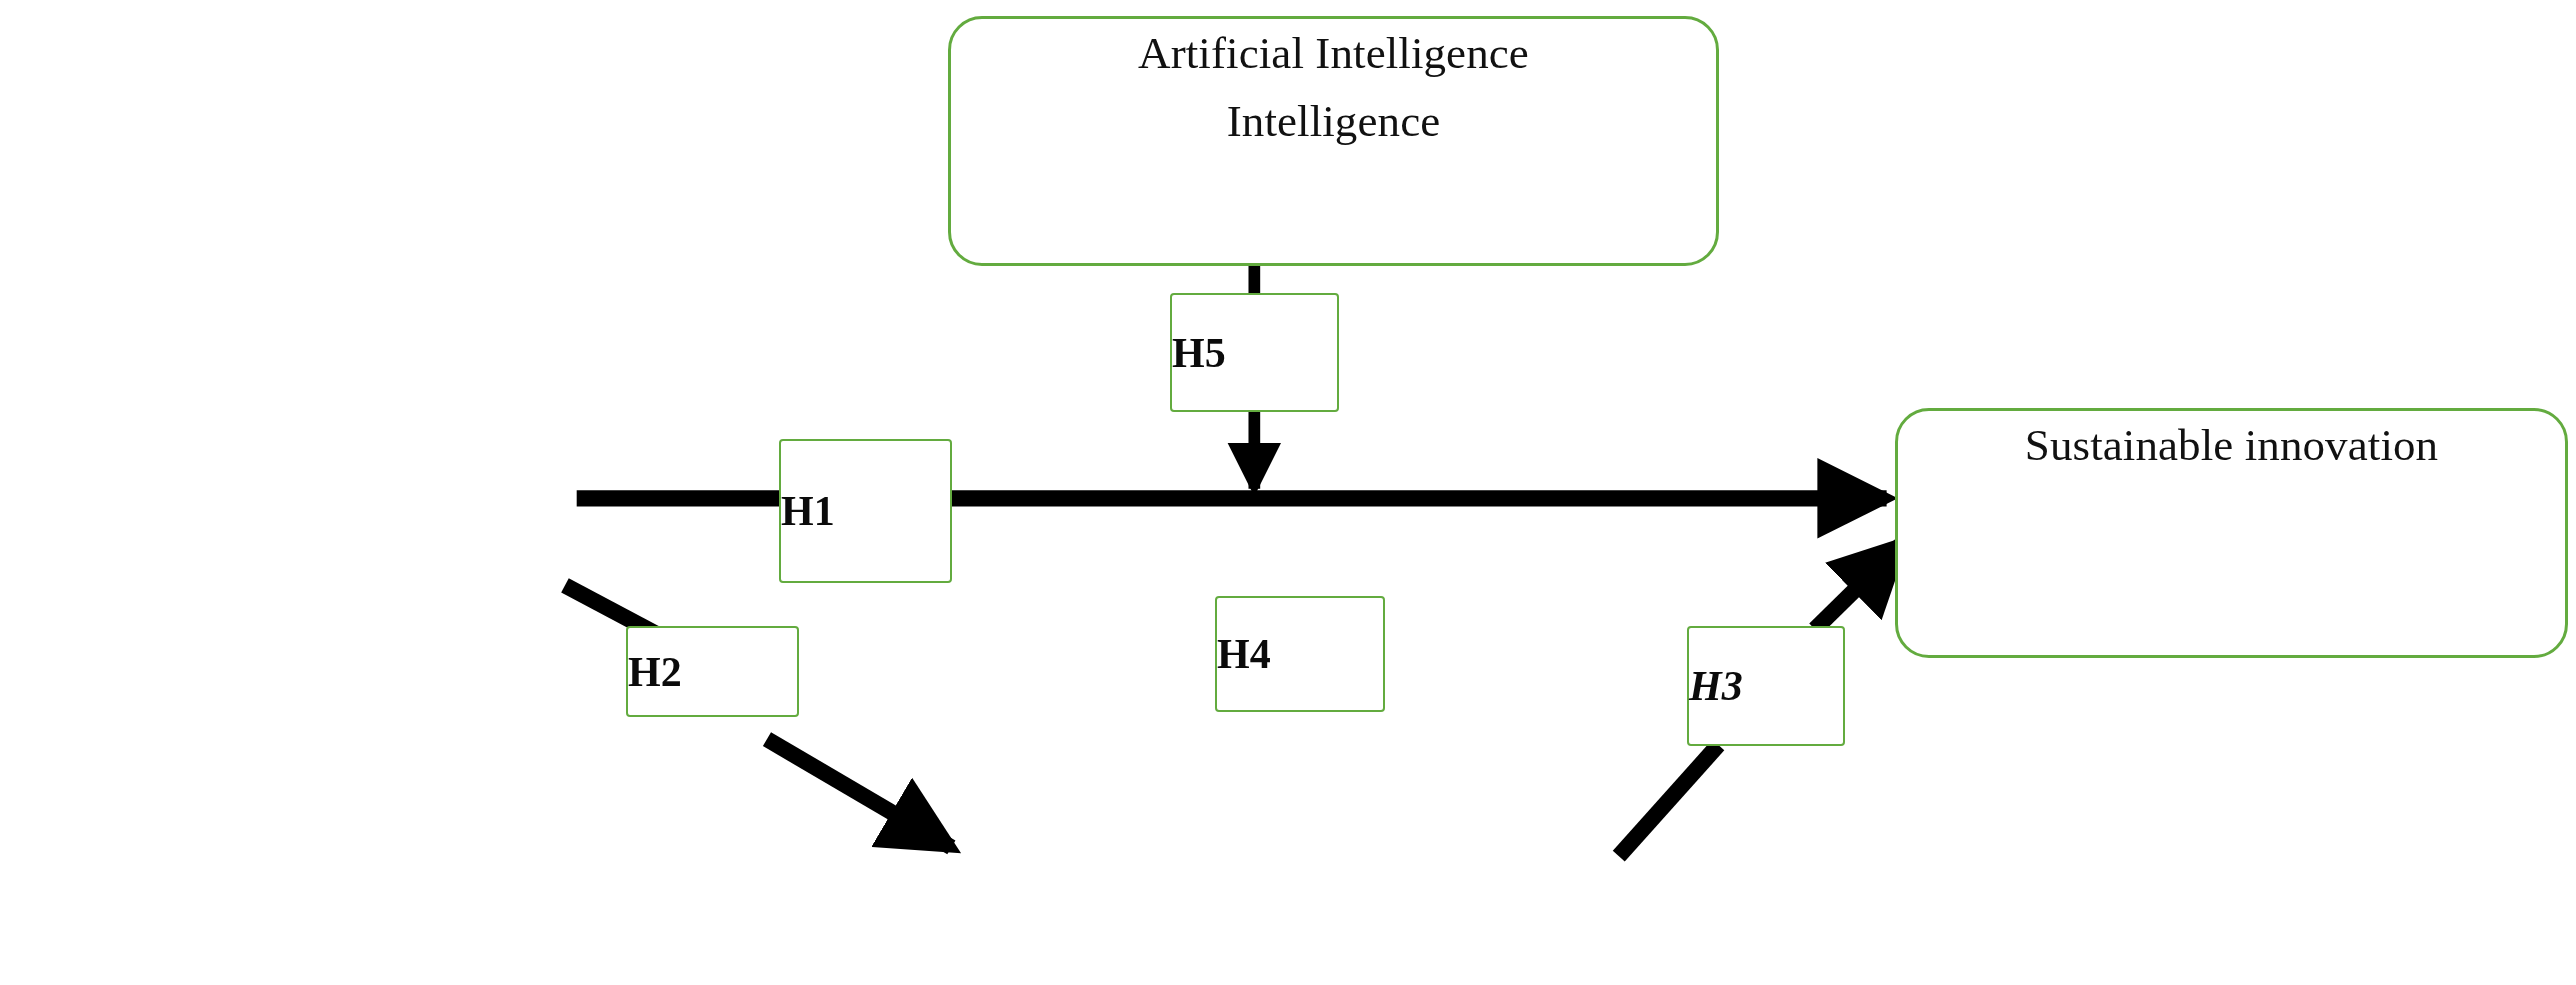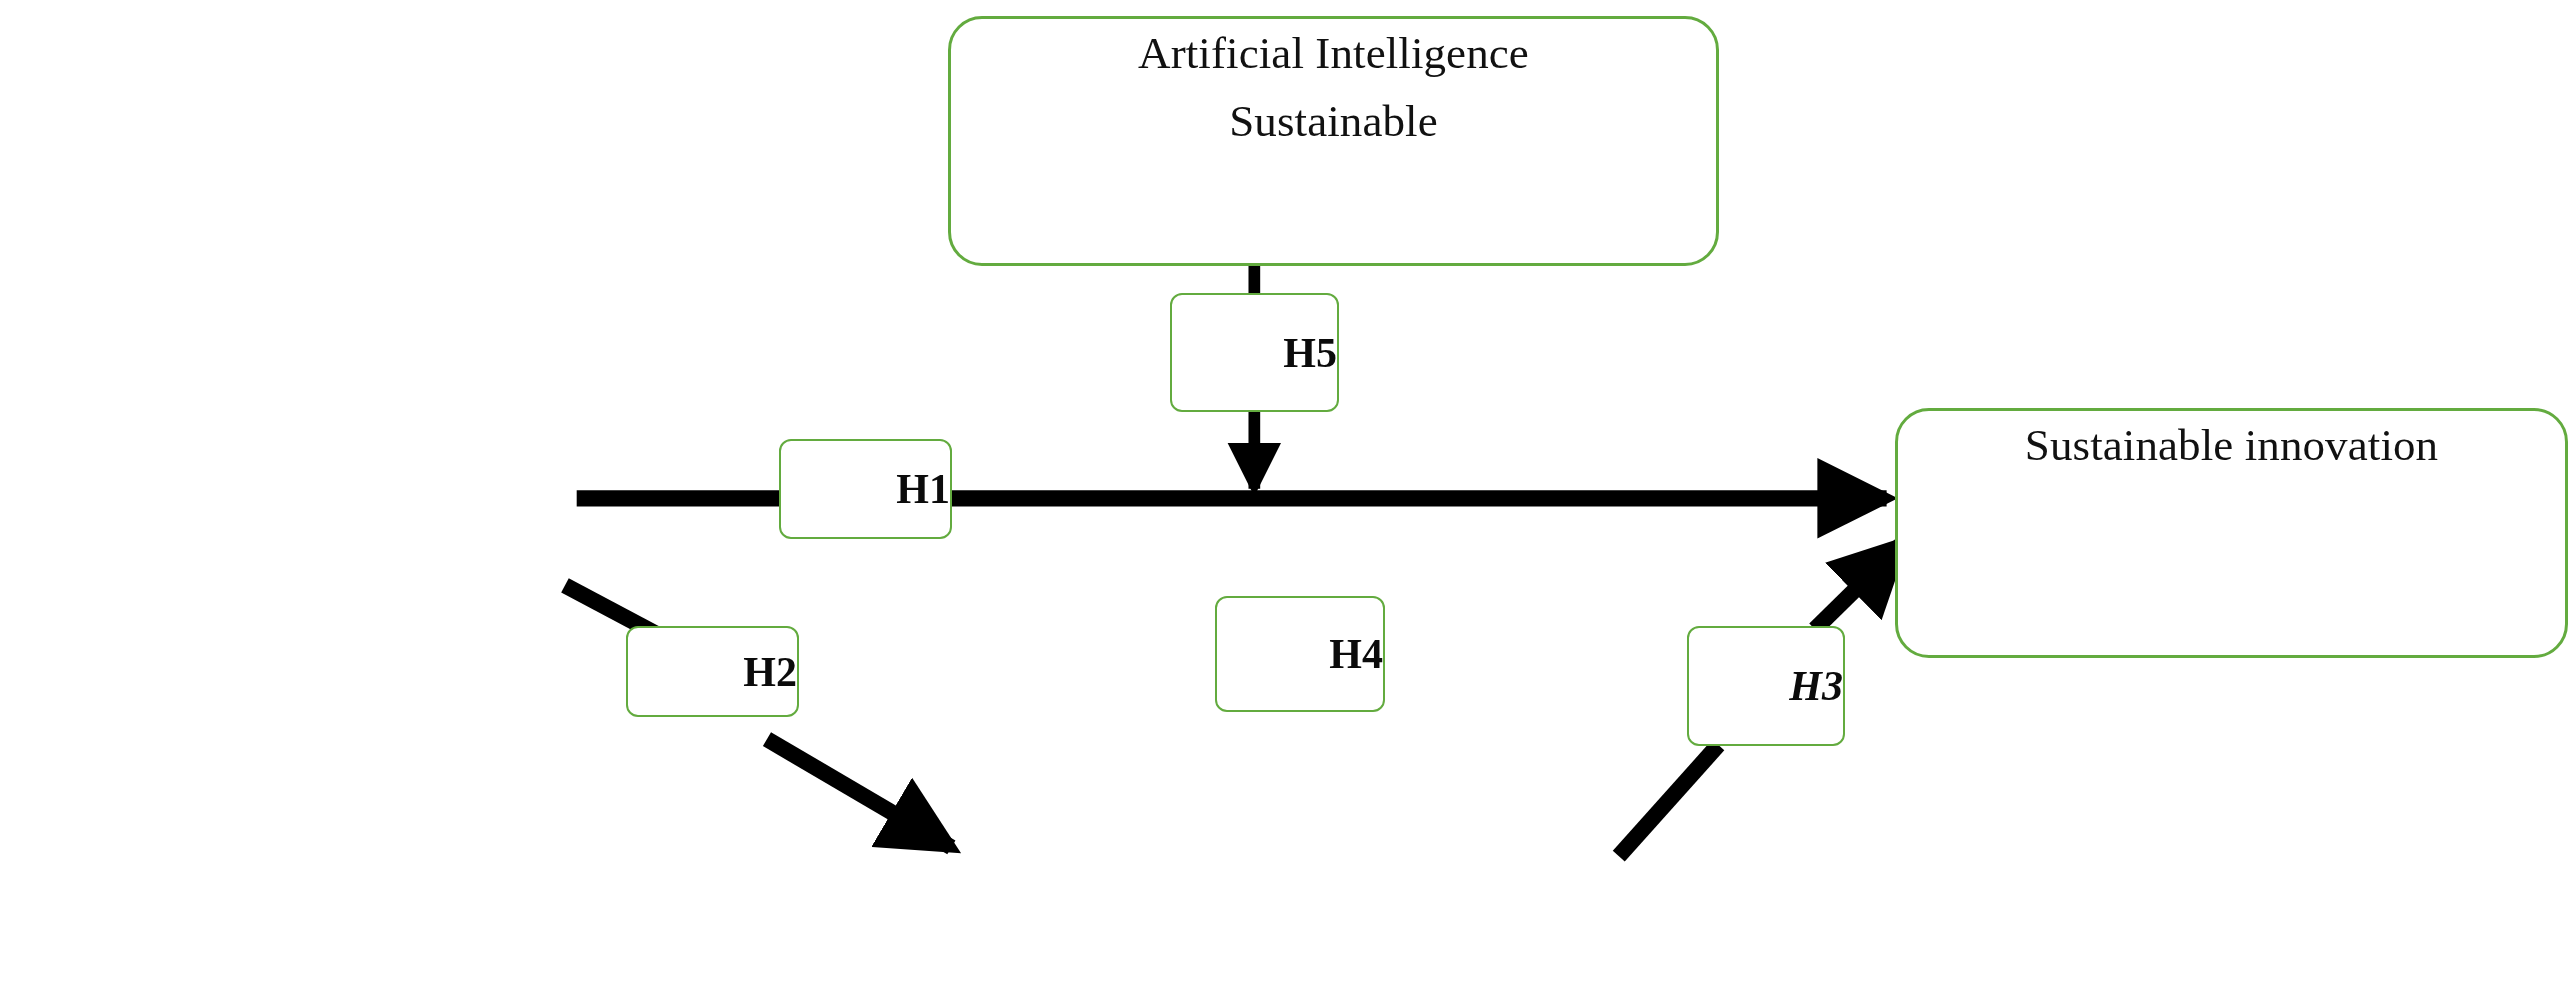--- a/index.html
+++ b/index.html
@@ -27,38 +27,37 @@
     letter-spacing:0.1px;
     z-index:3;
   }
   .node .ln{display:block;white-space:nowrap;}
 
   .hbox{
     position:absolute;
     box-sizing:border-box;
     background:#ffffff;
     border:2.9px solid var(--green,#63ab3f);
-    border-radius:12px;
+    border-radius:4px;
     display:flex;
     align-items:center;
-    justify-content:flex-end;
+    justify-content:flex-start;
     font-weight:bold;
     font-size:42px;
     color:#0b0b0b;
     z-index:5;
-    padding-left:44px;
   }
 
   
   #node-ai       {left:948px; top:16px;  width:771px; height:250px;}
   #node-digital  {left:18.3px;   top:401px; width:560px;  height:249px;}
   #node-sustain  {left:1895px; top:408px; width:673px;  height:250px;}
   #node-social   {left:950px; top:716px; width:671px;  height:254px;}
 
-  #h1 {left:779px; top:439px;  width:173px; height:100px;}
+  #h1 {left:779px; top:439px;  width:173px; height:144px;}
   #h2 {left:626px;  top:626px;  width:173px; height:91px;}
   #h3 {left:1687px; top:626px;  width:158px; height:120px;font-style:italic;}
   #h4 {left:1215px; top:596px;  width:170px; height:116px;}
   #h5 {left:1170px; top:293px;  width:169px; height:119px;}
 </style>
 </head>
 <body style="background: rgb(255, 255, 255);">
 
 <div id="stage">
 
@@ -88,21 +87,21 @@
     </g>
 
     <g>
       <line x1="1714" y1="360" x2="1714" y2="406" stroke="#000000" stroke-width="16" stroke-linecap="butt"></line>
       <line x1="1714" y1="558" x2="1714" y2="668" stroke="#000000" stroke-width="16" stroke-linecap="butt" marker-end="url(#ah2)"></line>
     </g>
   </svg>
 
   <div class="node" id="node-ai">
     <span class="ln">Artificial Intelligence</span>
-    <span class="ln">Sustainable</span>
+    <span class="ln">Intelligence</span>
   </div>
 
 
   <div class="node" id="node-sustain">
     <span class="ln">Sustainable innovation</span>
   </div>
 
 
   <div class="hbox" id="h1">
     <span>H1</span>

